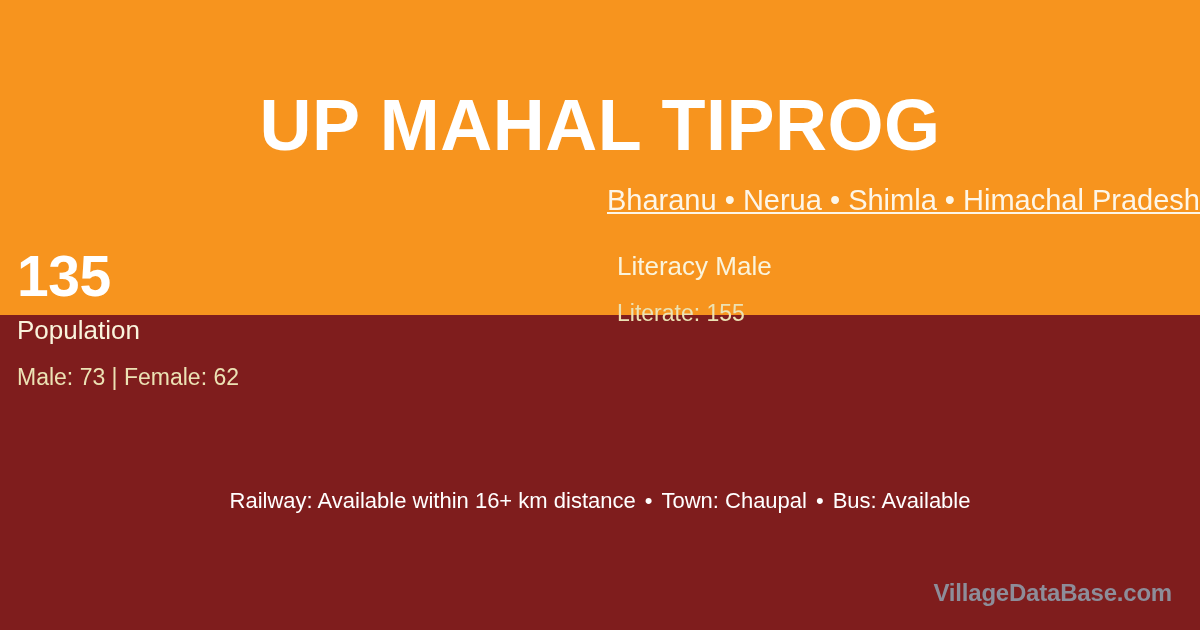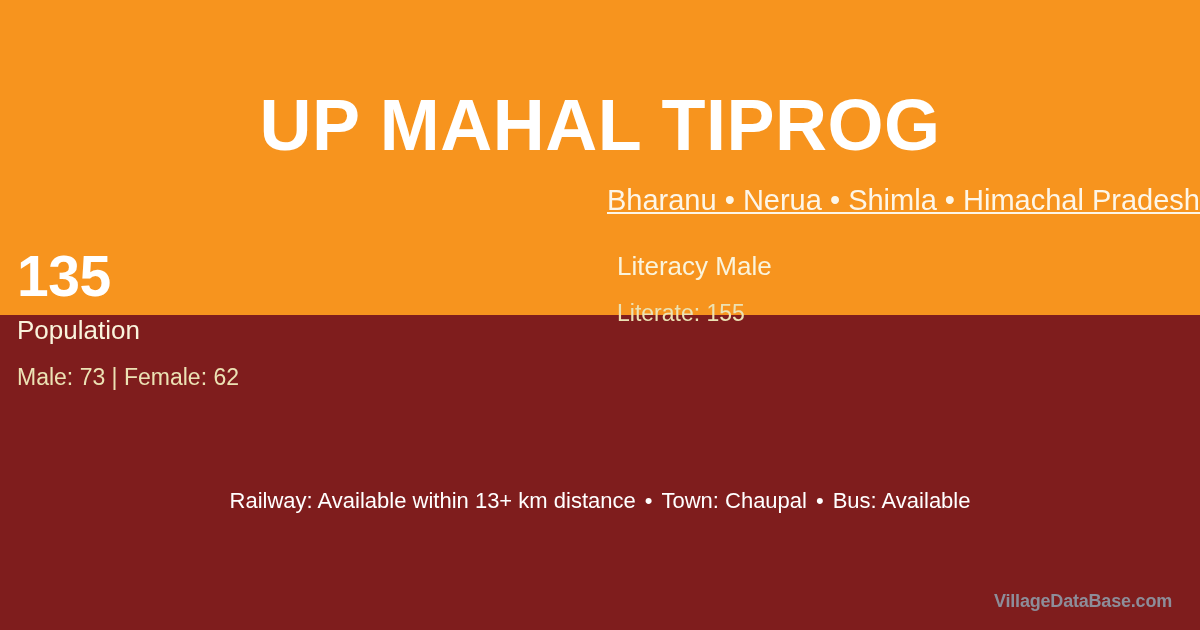--- a/index.html
+++ b/index.html
@@ -148,22 +148,22 @@
     line-height: 32px;
     font-weight: 700;
     color: #ffffff;
     letter-spacing: 0.3px;
     white-space: nowrap;
   }
 
   .brand {
     position: absolute;
     right: 28px;
-    top: 14px;
-    font-size: 18px;
+    top: 6px;
+    font-size: 24px;
     line-height: 30px;
     font-weight: 700;
     color: #8d8d99;
     letter-spacing: -0.2px;
     white-space: nowrap;
   }
 </style>
 </head>
 <body>
 
@@ -186,20 +186,20 @@
 
 
     <div class="stat">
       <div class="stat-label">Literacy Male</div>
       <div class="stat-sub">Literate: 155</div>
     </div>
 
   </div>
 
   <div class="amenities">
-    <span>Railway: Available within 13+ km distance</span><span class="sep">•</span><span>Town: Chaupal</span><span class="sep">•</span><span>Bus: Available</span>
+    <span>Railway: Available within 16+ km distance</span><span class="sep">•</span><span>Town: Chaupal</span><span class="sep">•</span><span>Bus: Available</span>
   </div>
 
   <div class="footer">
     <div class="brand">VillageDataBase.com</div>
   </div>
 
 </div>
 
 </body></html>

